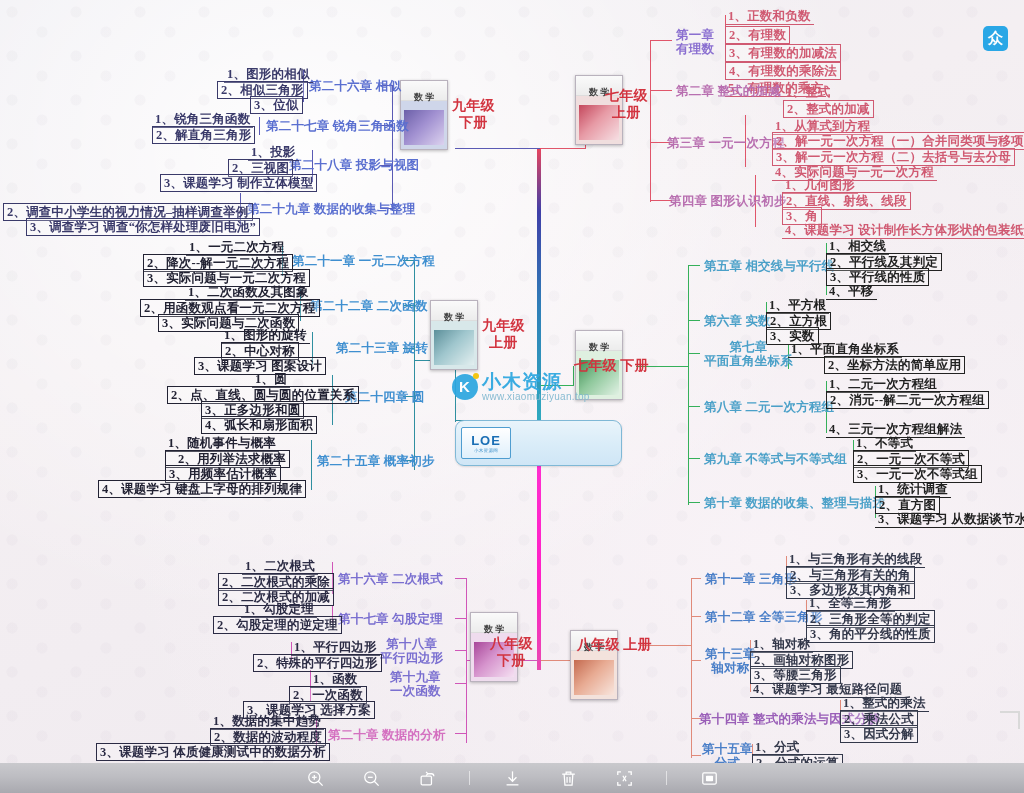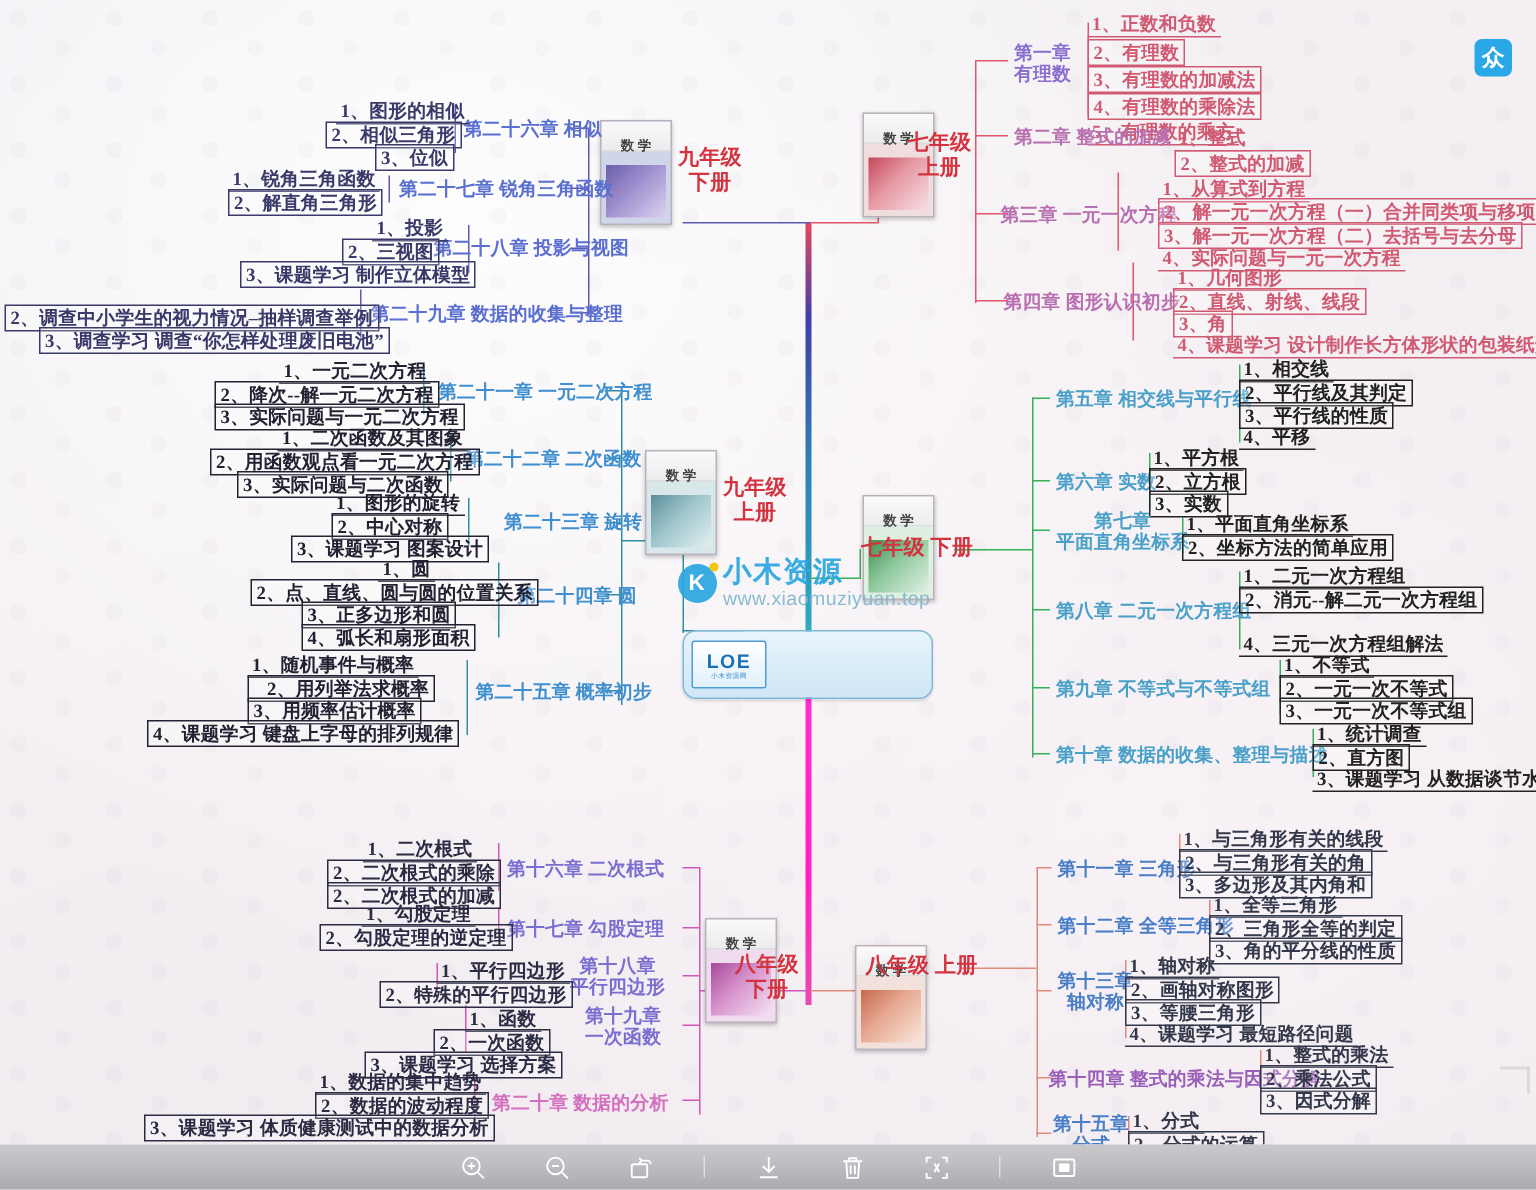--- a/index.html
+++ b/index.html
@@ -75,21 +75,21 @@
   .book .top{height:28%;background:linear-gradient(180deg,#fafafa,#ececec);border-bottom:1px solid #ddd;}
   .book .ttl{position:absolute;top:14%;left:0;right:0;text-align:center;font-size:9px;font-weight:bold;color:#444;}
   .book .pic{position:absolute;left:6%;right:6%;bottom:6%;top:42%;}
   
   #wm{position:absolute;left:452px;top:372px;display:flex;align-items:center;opacity:.92;}
   #wm .circ{width:26px;height:26px;border-radius:50%;background:#2ba6e0;position:relative;}
   #wm .circ::after{content:"K";position:absolute;left:7px;top:4px;color:#fff;font-size:15px;font-weight:bold;font-family:"Liberation Sans",sans-serif;}
   #wm .dot{position:absolute;width:6px;height:6px;border-radius:50%;background:#f2c200;right:-1px;top:-1px;}
   #wm .txt{margin-left:4px;}
   #wm .t1{font-size:19px;font-weight:bold;color:#2ba6e0;line-height:1;letter-spacing:1px;}
-  #wm .t2{font-size:13px;color:#7fb7cf;font-family:"Liberation Sans",sans-serif;letter-spacing:.3px;text-align:right;}
+  #wm .t2{font-size:10px;color:#7fb7cf;font-family:"Liberation Sans",sans-serif;letter-spacing:.3px;text-align:right;}
   
   #corner-badge{position:absolute;right:16px;top:26px;width:25px;height:25px;border-radius:5px;
     background:#2aa7e6;display:flex;align-items:center;justify-content:center;}
   #corner-badge .g{color:#fff;font-size:15px;font-family:"Liberation Sans",sans-serif;font-weight:bold;}
   
   #toolbar{position:absolute;left:0;bottom:0;width:1024px;height:30px;
     background:linear-gradient(180deg,#c9c9cd 0%,#bdbdc2 45%,#a9a9af 100%);
     display:flex;align-items:center;justify-content:center;gap:0;}
   .tbtn{width:56px;height:30px;display:flex;align-items:center;justify-content:center;cursor:pointer;}
   .tsep{width:1px;height:14px;background:rgba(255,255,255,.55);margin:0 14px;}
@@ -255,21 +255,21 @@
   <div class="node leaf boxed" style="left:826px;top:268px;color:#222;">3、平行线的性质</div>
   <div class="node leaf" style="left:826px;top:283px;color:#222;">4、平移</div>
 
   <div class="node chap" style="left:700px;top:314px;color:#4aa0c8;">第六章  实数</div>
   <div class="node leaf" style="left:766px;top:297px;color:#222;">1、平方根</div>
   <div class="node leaf boxed" style="left:766px;top:312px;color:#222;">2、立方根</div>
   <div class="node leaf boxed" style="left:766px;top:327px;color:#222;">3、实数</div>
 
   <div class="node chap chap2" style="left:700px;top:340px;color:#4aa0c8;">第七章<br>平面直角坐标系</div>
   <div class="node leaf" style="left:788px;top:341px;color:#222;">1、平面直角坐标系</div>
-  <div class="node leaf boxed" style="left:788px;top:356px;color:#222;">2、坐标方法的简单应用</div>
+  <div class="node leaf boxed" style="left:824px;top:356px;color:#222;">2、坐标方法的简单应用</div>
 
   <div class="node chap" style="left:700px;top:400px;color:#4aa0c8;">第八章  二元一次方程组</div>
   <div class="node leaf" style="left:826px;top:376px;color:#222;">1、二元一次方程组</div>
   <div class="node leaf boxed" style="left:826px;top:391px;color:#222;">2、消元--解二元一次方程组</div>
   <div class="node leaf" style="left:826px;top:421px;color:#222;">4、三元一次方程组解法</div>
 
   <div class="node chap" style="left:700px;top:452px;color:#4aa0c8;">第九章  不等式与不等式组</div>
   <div class="node leaf" style="left:853px;top:435px;color:#222;">1、不等式</div>
   <div class="node leaf boxed" style="left:853px;top:450px;color:#222;">2、一元一次不等式</div>
   <div class="node leaf boxed" style="left:853px;top:465px;color:#222;">3、一元一次不等式组</div>

